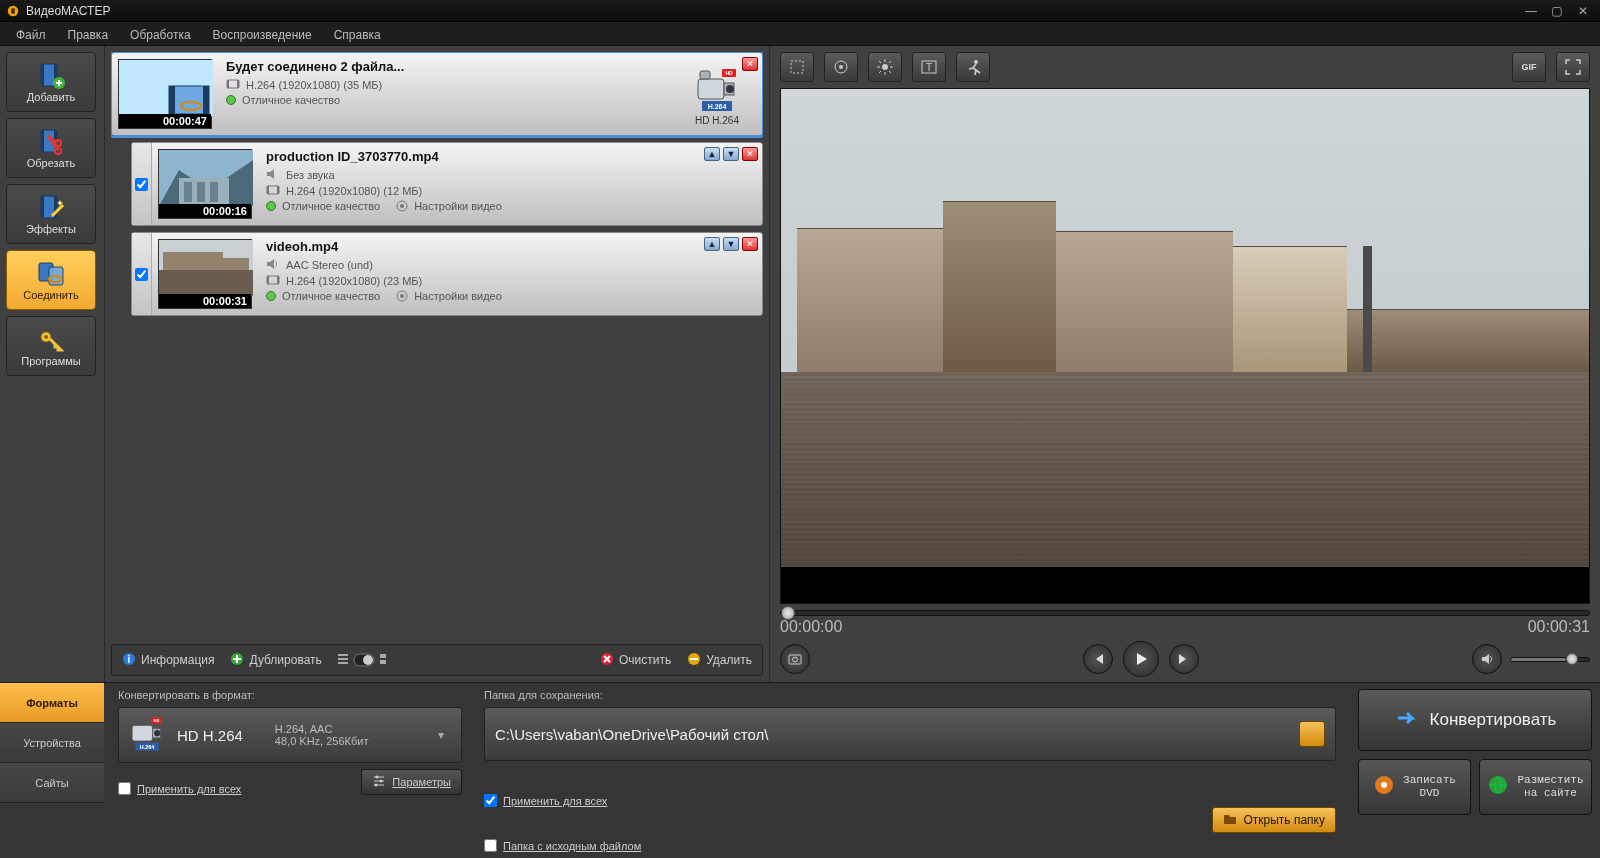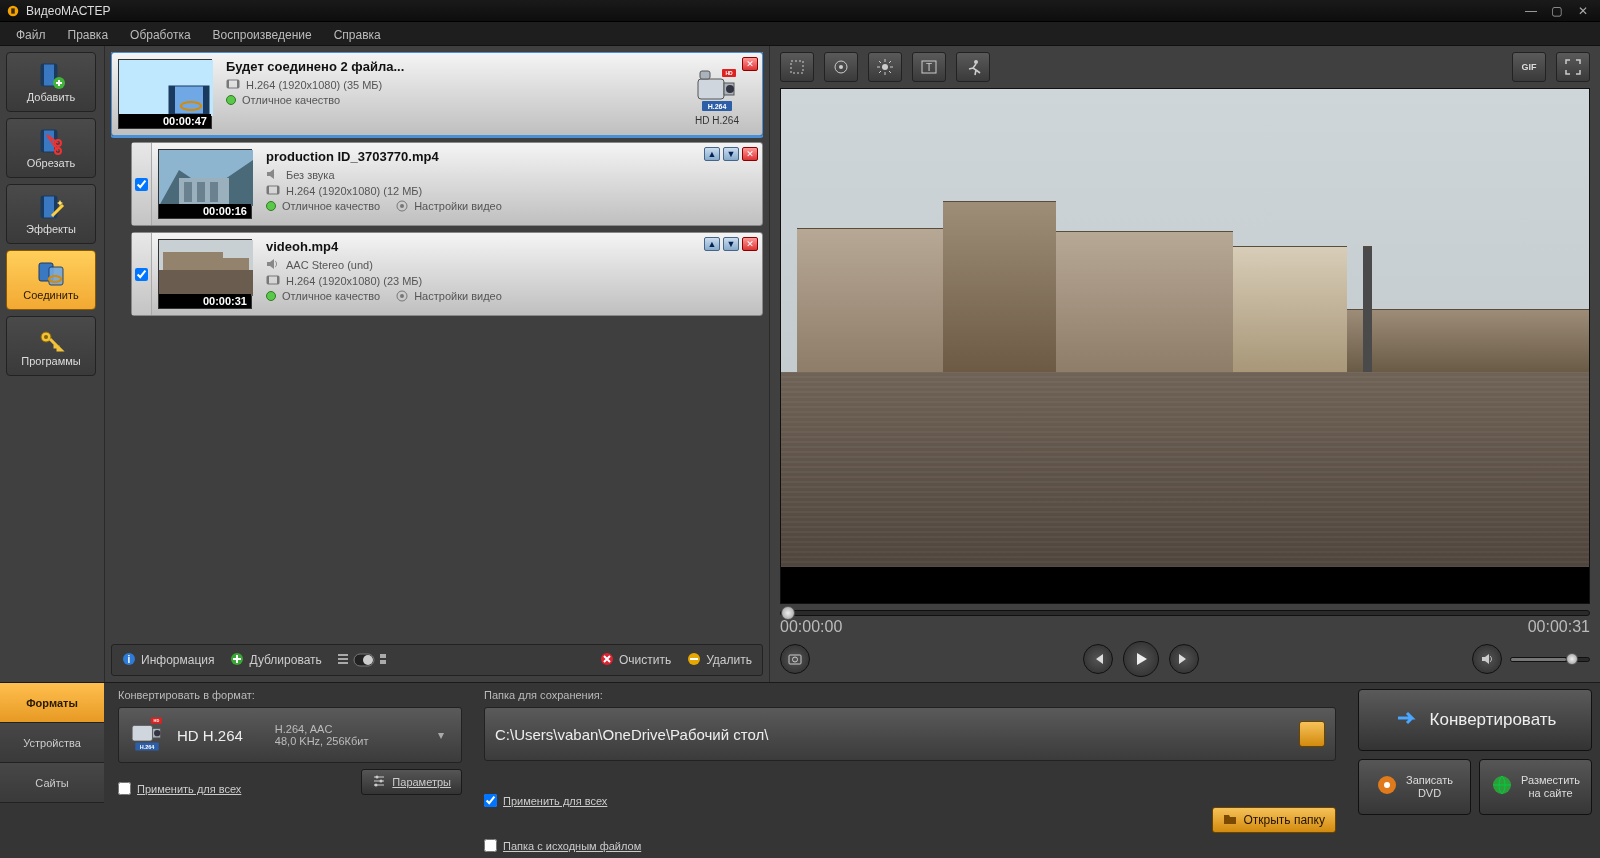--- a/index.html
+++ b/index.html
@@ -92,21 +92,21 @@
 
 .savepanel { flex:1; padding:6px 8px; display:flex; flex-direction:column; gap:6px; }
 .pathbox { background:linear-gradient(#5a5a5a,#3b3b3b); border:1px solid #222; border-radius:3px; height:56px; display:flex; align-items:center; padding:0 10px; gap:10px; }
 .pathtext { font-size:15px; color:#eee; flex:1; white-space:nowrap; overflow:hidden; }
 .folderbtn { width:26px; height:26px; background:linear-gradient(#f6c25a,#d28a0d); border:1px solid #6b4400; border-radius:3px; cursor:pointer; }
 .openbtn { margin-left:auto; height:26px; padding:0 10px; background:linear-gradient(#f6c25a,#d28a0d); border:1px solid #6b4400; border-radius:3px; display:flex; align-items:center; gap:6px; color:#241400; cursor:pointer;margin-top:40px; }
 
 .actionpanel { width:250px; padding:6px 8px; display:flex; flex-direction:column; gap:8px; }
 .bigbtn { height:62px; background:linear-gradient(#5a5a5a,#333); border:1px solid #111; border-radius:4px; display:flex; align-items:center; justify-content:center; gap:10px; font-size:17px; color:#eee; cursor:pointer; }
 .twobtns { display:flex; gap:8px; }
-.smallact { flex:1; height:56px; background:linear-gradient(#565656,#363636); border:1px solid #111; border-radius:4px; display:flex; align-items:center; justify-content:center; gap:8px; font-size:11px; color:#ddd; cursor:pointer; text-align:center; line-height:1.2; }
+.smallact { flex:1; height:56px; background:linear-gradient(#565656,#363636); border:1px solid #111; border-radius:4px; display:flex; align-items:center; justify-content:center; gap:8px; font-size:11px; color:#ddd; cursor:pointer; text-align:center; line-height:1.2;font-family:Liberation Mono, monospace; }
 
 
 .icn { display:inline-block; }
 input[type=checkbox] { width:13px; height:13px; }
 </style>
 </head>
 <body>
 
 <div class="titlebar">
   <span class="tb-icon">

